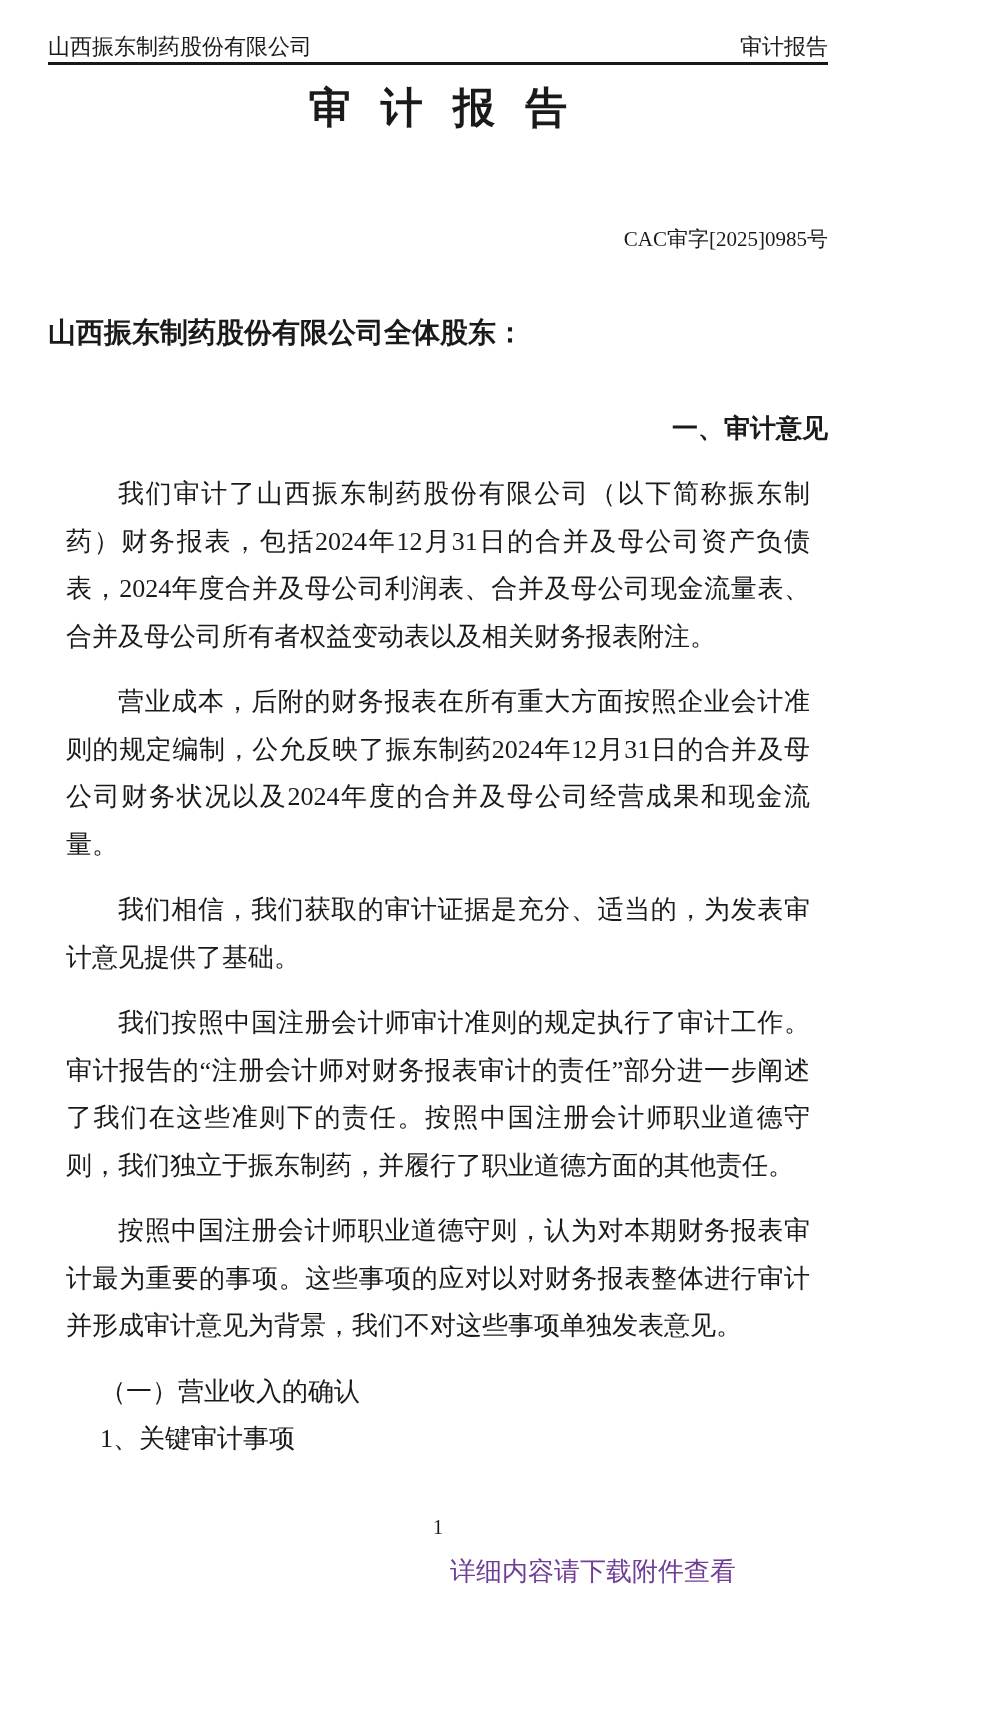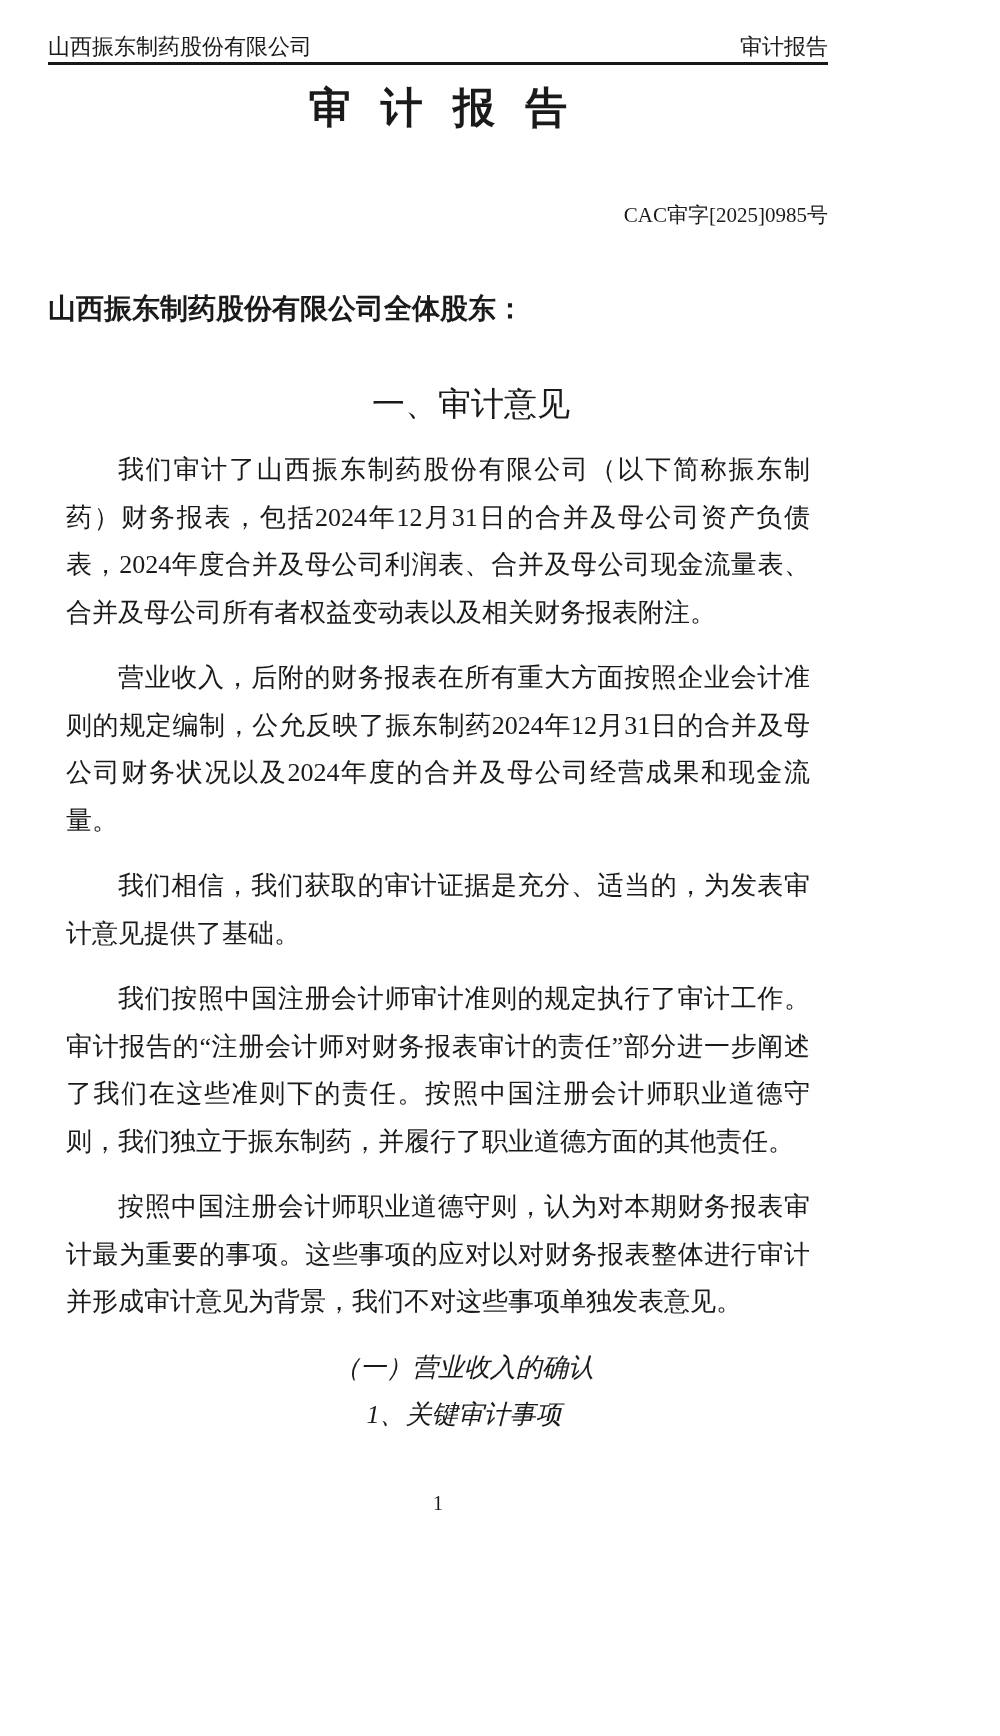--- a/index.html
+++ b/index.html
@@ -31,54 +31,53 @@
   .doc-title {
     margin: 18px 0 0 0;
     font-size: 42px;
     font-weight: 700;
     line-height: 50px;
     text-align: center;
     letter-spacing: 0.72em;
     text-indent: 0.72em;
   }
   .ref {
-    margin-top: 70px;
+    margin-top: 94px;
     font-size: 21px;
     line-height: 25px;
     text-align: right;
     font-weight: 400;
   }
   .addressee {
     margin-top: 57px;
     font-size: 28px;
     font-weight: 700;
     line-height: 47.5px;
   }
   .body-text {
     font-size: 26px;
     line-height: 47.5px;
     text-align: justify;
   }
   .sec-heading {
     margin: 48px 0 0 0;
-    font-size: 33px;
-    font-weight: 400;
+    font-size: 26px;
+    font-weight: 700;
     line-height: 47.5px;
     text-indent: 2em;
-    text-align: center;
+    text-align: right;
   }
   .para {
     margin: 18px;
     text-indent: 2em;
   }
   .sub-line {
     margin: 0;
     text-indent: 2em;
-    text-align: center;
-    font-style: italic;
+    text-align: left;
   }
   .page-num {
     margin-top: 52px;
     font-size: 20px;
     line-height: 24px;
     text-align: center;
   }
   .footer-notice {
     margin-top: 18px;
     padding-right: 92px;
@@ -104,27 +103,28 @@
   <h1 class="doc-title">审计报告</h1>
 
   <div class="ref">CAC审字[2025]0985号</div>
 
   <div class="addressee">山西振东制药股份有限公司全体股东：</div>
 
   <div class="body-text">
 
     <h2 class="sec-heading">一、审计意见</h2>
     <p class="para">我们审计了山西振东制药股份有限公司（以下简称振东制药）财务报表，包括2024年12月31日的合并及母公司资产负债表，2024年度合并及母公司利润表、合并及母公司现金流量表、合并及母公司所有者权益变动表以及相关财务报表附注。</p>
-    <p class="para">营业收入，后附的财务报表在所有重大方面按照企业会计准则的规定编制，公允反映了振东制药2024年12月31日的合并及母公司财务状况以及2024年度的合并及母公司经营成果和现金流量。</p>
+    <p class="para">营业成本，后附的财务报表在所有重大方面按照企业会计准则的规定编制，公允反映了振东制药2024年12月31日的合并及母公司财务状况以及2024年度的合并及母公司经营成果和现金流量。</p>
 
     <p class="para">我们相信，我们获取的审计证据是充分、适当的，为发表审计意见提供了基础。</p>
     <p class="para">我们按照中国注册会计师审计准则的规定执行了审计工作。审计报告的“注册会计师对财务报表审计的责任”部分进一步阐述了我们在这些准则下的责任。按照中国注册会计师职业道德守则，我们独立于振东制药，并履行了职业道德方面的其他责任。</p>
 
     <p class="para">按照中国注册会计师职业道德守则，认为对本期财务报表审计最为重要的事项。这些事项的应对以对财务报表整体进行审计并形成审计意见为背景，我们不对这些事项单独发表意见。</p>
     <p class="sub-line">（一）营业收入的确认</p>
     <p class="sub-line">1、关键审计事项</p>
 
   </div>
 
   <div class="page-num">1</div>
 
+  <div class="footer-notice">详细内容请下载附件查看</div>
 
 </div>
 
 </body></html>

